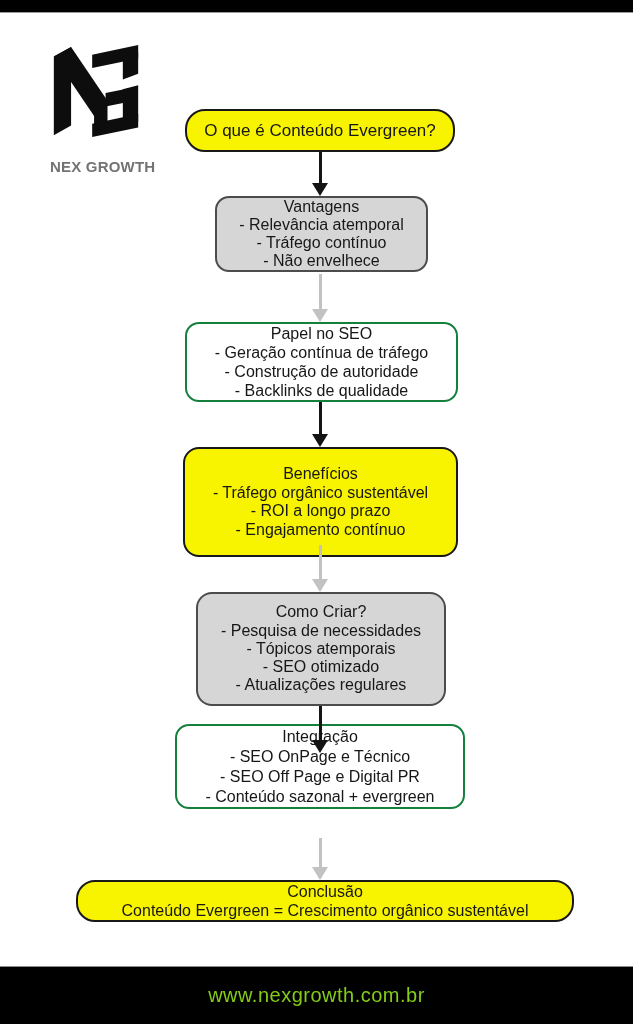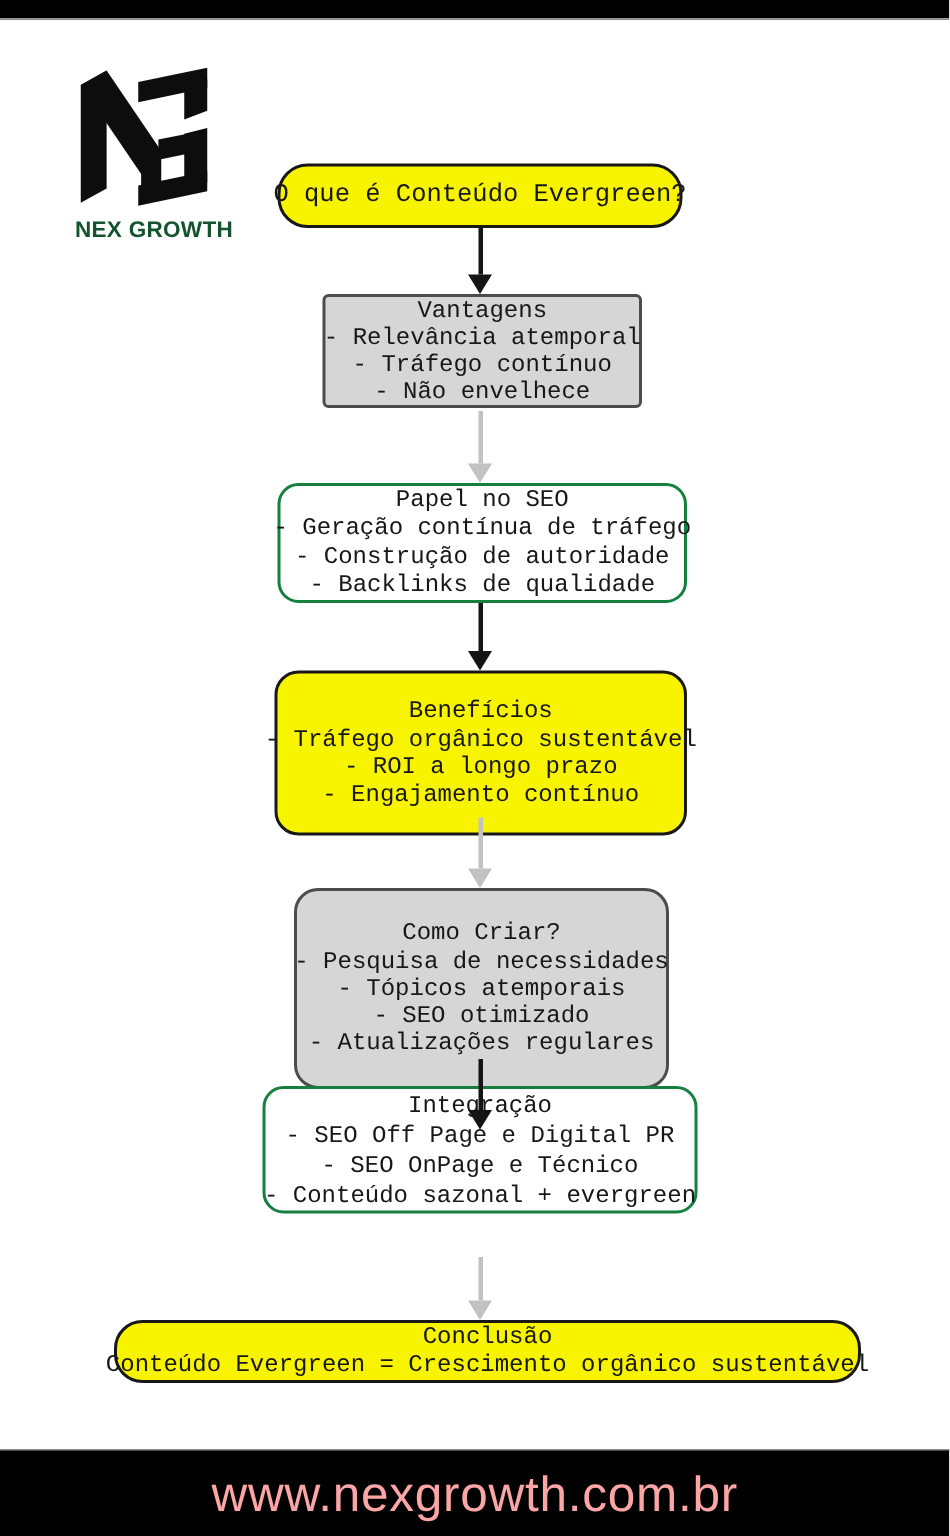--- a/index.html
+++ b/index.html
@@ -10,53 +10,53 @@
   }
   *{margin:0;padding:0;box-sizing:border-box}
   html,body{background:#ffffff}
   .canvas{
     position:relative;width:633px;height:1024px;background:#fff;
     font-family:"Liberation Sans",sans-serif;overflow:hidden;color:#171717;
   }
   .topbar{position:absolute;left:0;top:0;width:100%;height:13px;background:#000;border-bottom:1px solid #9a9a9a}
   .logo{position:absolute;left:50px;top:44px;width:92px}
   .logo svg{display:block;width:92px;height:98px}
-  .logo-text{margin-top:3px;text-align:center;font-weight:bold;font-size:15px;letter-spacing:.2px;color:#14532d;white-space:nowrap}
+  .logo-text{margin-top:16px;text-align:center;font-weight:bold;font-size:15px;letter-spacing:.2px;color:#737373;white-space:nowrap}
   .node{
     position:absolute;display:flex;flex-direction:column;justify-content:center;align-items:center;
-    text-align:center;font-size:16px;line-height:19px;white-space:nowrap;font-family:Liberation Mono, monospace;
+    text-align:center;font-size:16px;line-height:19px;white-space:nowrap;
   }
   .style-yellow{background:var(--yellow);border:2px solid #181818}
   .style-gray{background:var(--grayfill);border:2px solid #4c4c4c}
   .style-white{background:#ffffff;border:2px solid #15803d}
   .node-intro{left:185px;top:109px;width:270px;height:43px;border-radius:20px;font-size:17px}
-  .node-vantagens{left:215px;top:196px;width:213px;height:76px;border-radius:4px;line-height:18px}
+  .node-vantagens{left:215px;top:196px;width:213px;height:76px;border-radius:14px;line-height:18px}
   .node-papel{left:185px;top:322px;width:273px;height:80px;border-radius:14px}
   .node-beneficios{left:183px;top:447px;width:275px;height:110px;border-radius:16px;line-height:18.5px}
-  .node-como-criar{left:196px;top:592px;width:250px;height:134px;border-radius:16px;line-height:18.2px}
+  .node-como-criar{left:196px;top:592px;width:250px;height:114px;border-radius:16px;line-height:18.2px}
   .node-integracao{left:175px;top:724px;width:290px;height:85px;border-radius:14px;line-height:20px}
   .node-conclusao{left:76px;top:880px;width:498px;height:42px;border-radius:19px}
   .arrow{position:absolute;left:320px;transform:translateX(-50%);display:flex;flex-direction:column;align-items:center}
   .arrow .shaft{width:3px;flex:1}
   .arrow .head{width:0;height:0;border-left:8px solid transparent;border-right:8px solid transparent}
   .arrow.black .shaft{background:var(--arrow-black)}
   .arrow.black .head{border-top:13px solid var(--arrow-black)}
   .arrow.gray .shaft{background:var(--arrow-gray)}
   .arrow.gray .head{border-top:13px solid var(--arrow-gray)}
   .conn-0{top:152px;height:44px}
   .conn-1{top:274px;height:48px}
   .conn-2{top:402px;height:45px}
   .conn-3{top:545px;height:47px}
   .conn-4{top:706px;height:47px}
   .conn-5{top:838px;height:42px}
   .footer{
     position:absolute;left:0;top:966px;width:100%;height:58px;background:#000;
     border-top:1px solid #8d8d8d;display:flex;align-items:center;justify-content:center;
   }
-  .footer-url{color:#fca5a5;font-size:33px;letter-spacing:.5px}
+  .footer-url{color:#84cc16;font-size:20px;letter-spacing:.5px}
 </style>
 </head>
 <body>
 
 <div class="canvas">
 
   <div class="topbar"></div>
 
   <div class="logo">
     <svg viewBox="0 0 96 100" aria-hidden="true">
@@ -99,22 +99,22 @@
       </div>
       <div class="node node-como-criar style-gray">
         <div class="node-title">Como Criar?</div>
         <div class="node-item">- Pesquisa de necessidades</div>
         <div class="node-item">- Tópicos atemporais</div>
         <div class="node-item">- SEO otimizado</div>
         <div class="node-item">- Atualizações regulares</div>
       </div>
       <div class="node node-integracao style-white">
         <div class="node-title">Integração</div>
+        <div class="node-item">- SEO OnPage e Técnico</div>
         <div class="node-item">- SEO Off Page e Digital PR</div>
-        <div class="node-item">- SEO OnPage e Técnico</div>
         <div class="node-item">- Conteúdo sazonal + evergreen</div>
       </div>
       <div class="node node-conclusao style-yellow">
         <div class="node-title">Conclusão</div>
         <div class="node-item">Conteúdo Evergreen = Crescimento orgânico sustentável</div>
       </div>
       <div class="arrow conn-0 black">
         <div class="shaft"></div>
         <div class="head"></div>
       </div>

